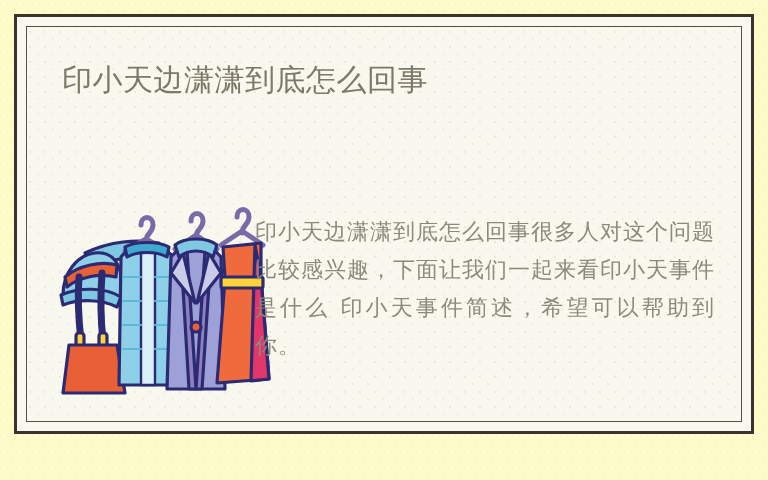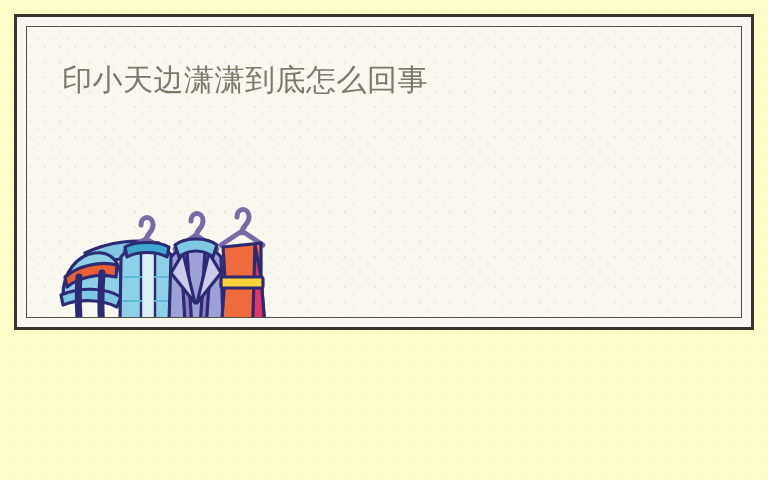--- a/index.html
+++ b/index.html
@@ -24,21 +24,21 @@
       radial-gradient(circle at 12px 11px, rgba(238,238,170,0.55) 1.2px, transparent 1.5px);
     background-size: 16px 16px, 16px 16px;
   }
 
   
   #outer-frame {
     position: absolute;
     left: 14px;
     top: 14px;
     width: 740px;
-    height: 316px;
+    height: 420px;
     box-sizing: border-box;
     border: 3px solid #3a342c;
     background: #f8f8f0;
   }
 
   
   #inner-frame {
     position: absolute;
     left: 9px;
     top: 9px;
@@ -155,17 +155,18 @@
               <path d="M166 42 L187 28 L208 42" fill="none" stroke="#7b6aa8" stroke-width="5"></path>
 
               <path d="M168 44 L206 40 L206 74 L214 176 L162 180 L170 76 Z" fill="#ef6a3d"></path>
               <path d="M200 42 L206 74 L214 176 L196 178 Z" fill="#e2366b"></path>
               <rect x="166" y="74" width="42" height="11" rx="2" fill="#ffd33a"></rect>
 
             </g>
           </svg>
         </div>
 
+        <div id="article-body">印小天边潇潇到底怎么回事很多人对这个问题比较感兴趣，下面让我们一起来看印小天事件是什么 印小天事件简述，希望可以帮助到你。</div>
 
       </div>
     </div>
   </div>
 </div>
 
 </body></html>

